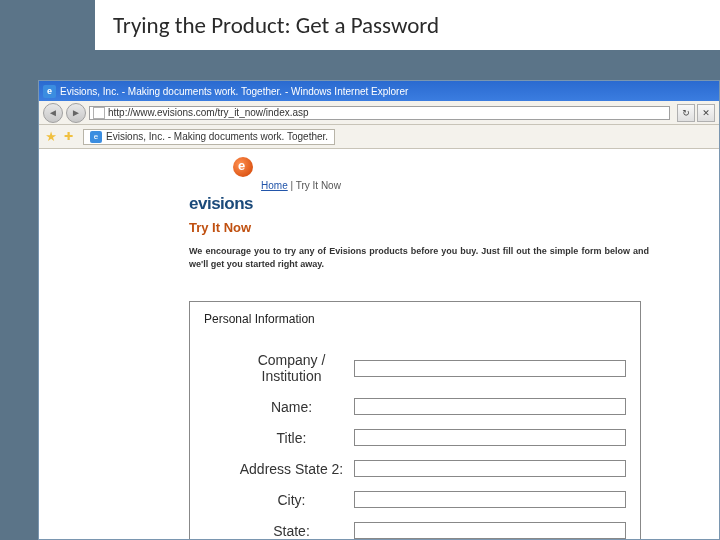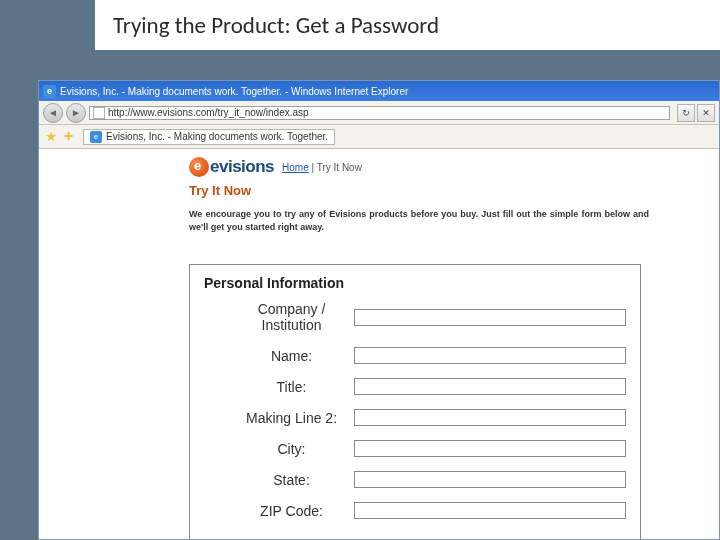--- a/index.html
+++ b/index.html
@@ -139,21 +139,22 @@
   }
   .logo-row {
     display: flex;
     align-items: center;
     gap: 8px;
     margin-bottom: 4px;
   }
   .logo {
     display: flex;
     align-items: flex-end;
-    gap: 1px;
+    gap: 17px;
+    flex-direction: column;
   }
   .logo-dot {
     width: 20px; height: 20px;
     background: radial-gradient(circle at 35% 35%, #ff9050, #d04000);
     border-radius: 50%;
     position: relative;
   }
   .logo-dot::after {
     content: "e";
     position: absolute;
@@ -191,24 +192,24 @@
     text-align: justify;
     margin-bottom: 31px;
   }
   .form-box {
     border: 1px solid #888;
     width: 452px;
     padding: 10px 14px 200px 14px;
   }
   .section-head {
     font-family: Verdana, Arial, sans-serif;
-    font-size: 14px;
-    font-weight: bold;
+    font-size: 12px;
+    font-weight: normal;
     color: #222;
-    margin-bottom: 10px;
+    margin-bottom: 26px;
   }
   .frow {
     display: flex;
     align-items: center;
     margin-bottom: 14px;
   }
   .flabel {
     width: 150px;
     font-family: Verdana, Arial, sans-serif;
     font-size: 14px;
@@ -285,21 +286,21 @@
         </div>
         <div class="frow">
           <div class="flabel">Name:</div>
           <input class="finput" type="text" style="">
         </div>
         <div class="frow">
           <div class="flabel">Title:</div>
           <input class="finput" type="text" style="">
         </div>
         <div class="frow">
-          <div class="flabel">Making Line 2:</div>
+          <div class="flabel">Address State 2:</div>
           <input class="finput" type="text" style="">
         </div>
         <div class="frow">
           <div class="flabel">City:</div>
           <input class="finput" type="text" style="">
         </div>
         <div class="frow">
           <div class="flabel">State:</div>
           <input class="finput" type="text" style="">
         </div>

